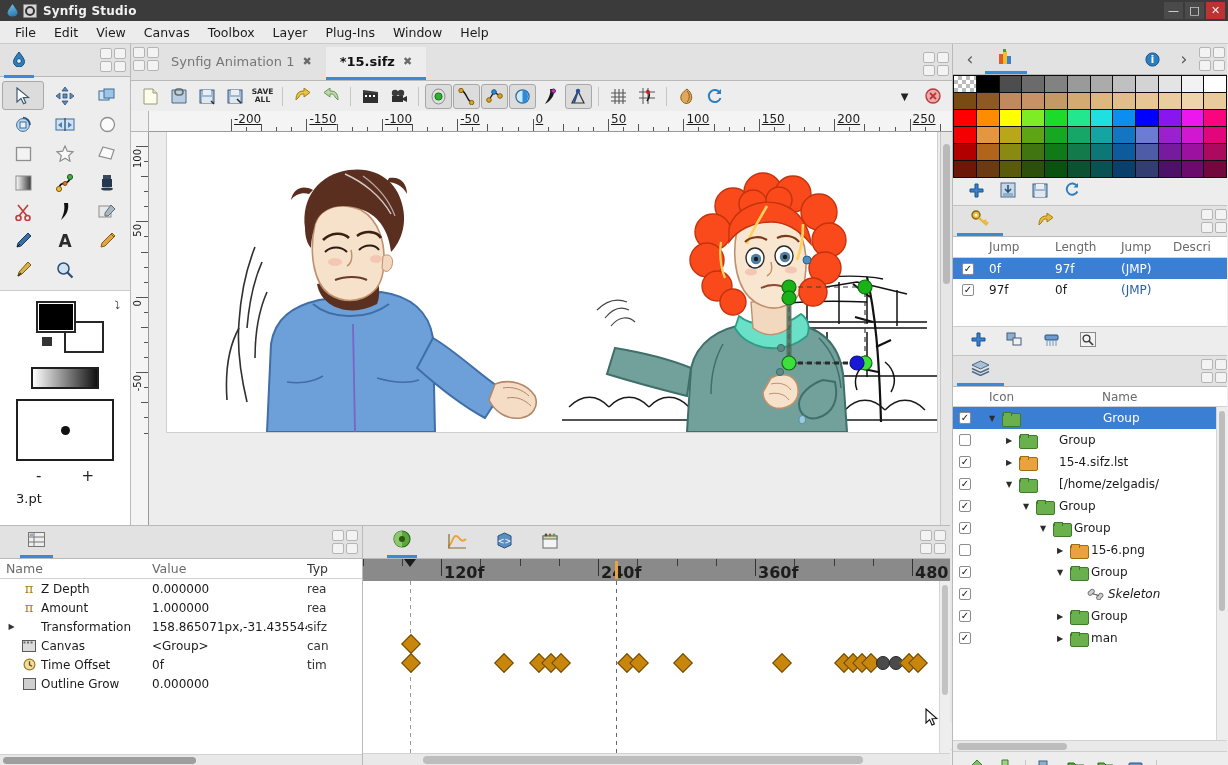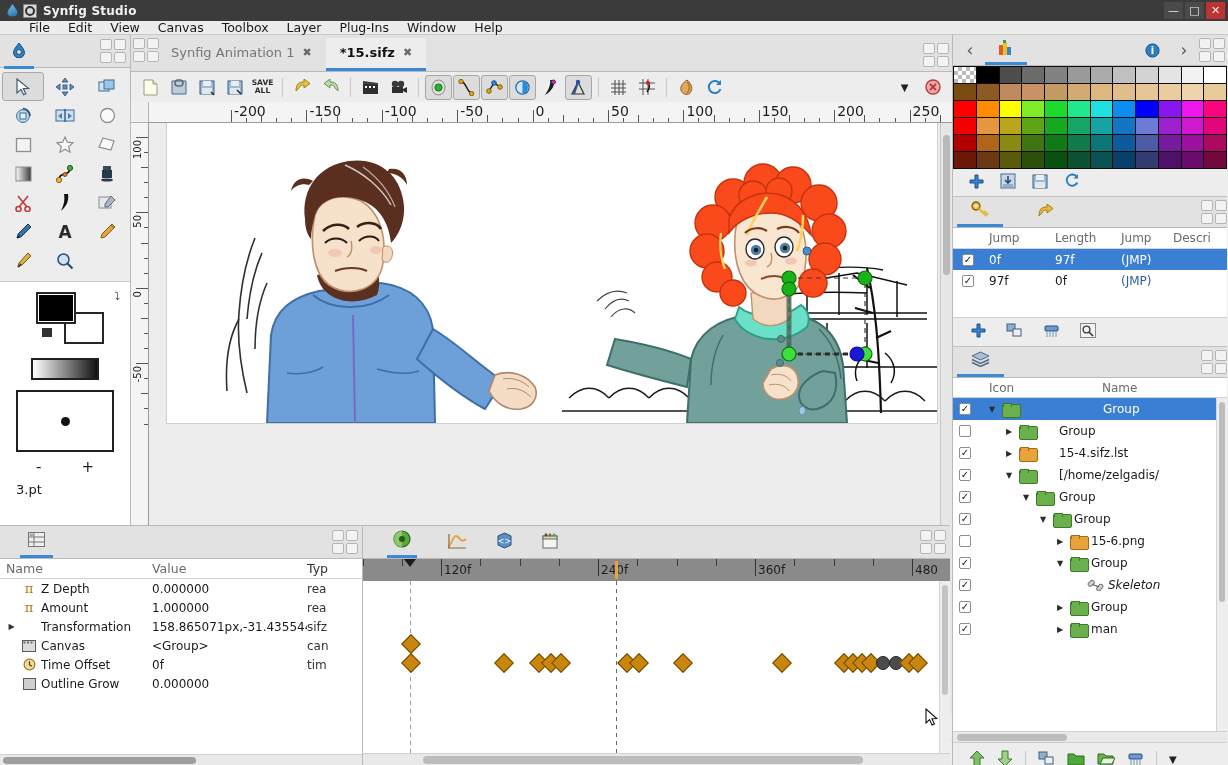--- a/index.html
+++ b/index.html
@@ -31,22 +31,22 @@
   }
   .tb-icon2::after{content:"";width:6px;height:6px;border:2px solid #333;border-radius:50%;}
   .tb-title { font-weight:600; letter-spacing:.2px; }
   .tb-btns { margin-left:auto; display:flex; gap:2px; }
   .tb-btn { width:19px;height:17px;background:#4a4a4a;color:#eee;
     display:flex;align-items:center;justify-content:center;font-size:11px;line-height:1;}
   .tb-btn.close { background:#b33; }
 
   
   .menubar {
-    height:14px; background:#ececec; border-bottom:1px solid #c9c9c9;
-    display:flex; align-items:center; padding-left:20px;
+    height:23px; background:#ececec; border-bottom:1px solid #c9c9c9;
+    display:flex; align-items:center; padding-left:6px;
   }
   .menubar span { padding:3px 9px; font-size:12.5px; color:#1a1a1a; }
 
   
   .body { display:flex; height:741px; }
 
   
   .toolbox { width:131px; background:#ededed; border-right:1px solid #b9b9b9;
              display:flex; flex-direction:column; }
   .panel-head {
@@ -110,22 +110,22 @@
   
   .canvas-wrap { flex:1; display:flex; flex-direction:column; position:relative; }
   .ruler-row { display:flex; height:21px; }
   .ruler-corner { width:18px; background:#f0f0f0; border:1px solid #b4b4b4;
                   border-left:none; border-top:none;}
   .ruler-h { flex:1; background:#f4f4f4; border-bottom:1px solid #9a9a9a;
              position:relative; overflow:hidden; }
   .ruler-v { width:18px; background:#f4f4f4; border-right:1px solid #9a9a9a;
              position:relative; overflow:hidden; }
   .rtick { position:absolute; bottom:0; width:1px; background:#555; }
-  .rlabel { position:absolute; top:1px; font-size:14px; color:#1c1c1c;
-            font-family:"DejaVu Sans","Liberation Sans",sans-serif; }
+  .rlabel { position:absolute; top:1px; font-size:12px; color:#1c1c1c;
+            font-family:"DejaVu Sans","Liberation Sans",sans-serif;text-decoration:underline; }
   .rlabel-v { position:absolute; left:1px; font-size:10px; color:#1c1c1c;
               writing-mode:vertical-rl; transform:rotate(180deg); }
   .rtick-v { position:absolute; right:0; height:1px; background:#555; }
 
   .canvas-area { flex:1; display:flex; position:relative; overflow:hidden; }
   .canvas-stage { flex:1; position:relative; background:#ededed; overflow:hidden; }
   .artboard { position:absolute; left:18px; top:0; width:770px; height:300px; background:#fff;
               box-shadow:0 0 0 1px #cfcfcf; overflow:hidden;}
 
   .vscroll { width:12px; background:#e6e6e6; border-left:1px solid #c6c6c6; position:relative;}
@@ -241,21 +241,21 @@
                   border-radius:4px;}
   .pico { width:14px; height:14px; display:inline-flex; align-items:center;
           justify-content:center; font-size:12px; }
 
   .ttrack { flex:1; display:flex; flex-direction:column; }
   .tt-head { height:33px; background:#e2e2e2; display:flex; align-items:center; gap:30px;
              padding-left:24px; border-bottom:1px solid #b9b9b9; position:relative;}
   .tt-tab { height:32px; display:flex; align-items:center; padding:0 6px;
             border-bottom:3px solid #3b8ad8;}
   .tt-timebar { height:22px; background:#8a8a8a; position:relative; overflow:hidden; }
-  .tt-timebar .lbl { position:absolute; top:4px; font-size:12px; color:#1d1d1d; }
+  .tt-timebar .lbl { position:absolute; top:4px; font-size:16px; color:#1d1d1d;font-weight:bold; }
   .tt-timebar .tick { position:absolute; top:0; width:1px; height:7px; background:#3a3a3a; }
   .tt-timebar .bigtick { position:absolute; top:0; width:1px; height:17px; background:#333; }
   .tt-cursor { position:absolute; top:2px; width:3px; height:18px; background:#e8a33d; }
   .tt-kfmark { position:absolute; top:0; width:0;height:0;
                border-left:6px solid transparent;border-right:6px solid transparent;
                border-top:8px solid #1b1b1b;}
   .tt-body { flex:1; background:#fff; position:relative; overflow:hidden; }
   .wp { position:absolute; width:14px;height:14px; background:#c8860d;
         border:1px solid #6d4705; transform:rotate(45deg); }
   .wp.round { border-radius:50%; transform:none; background:#4b4b4b; border-color:#262626; }

